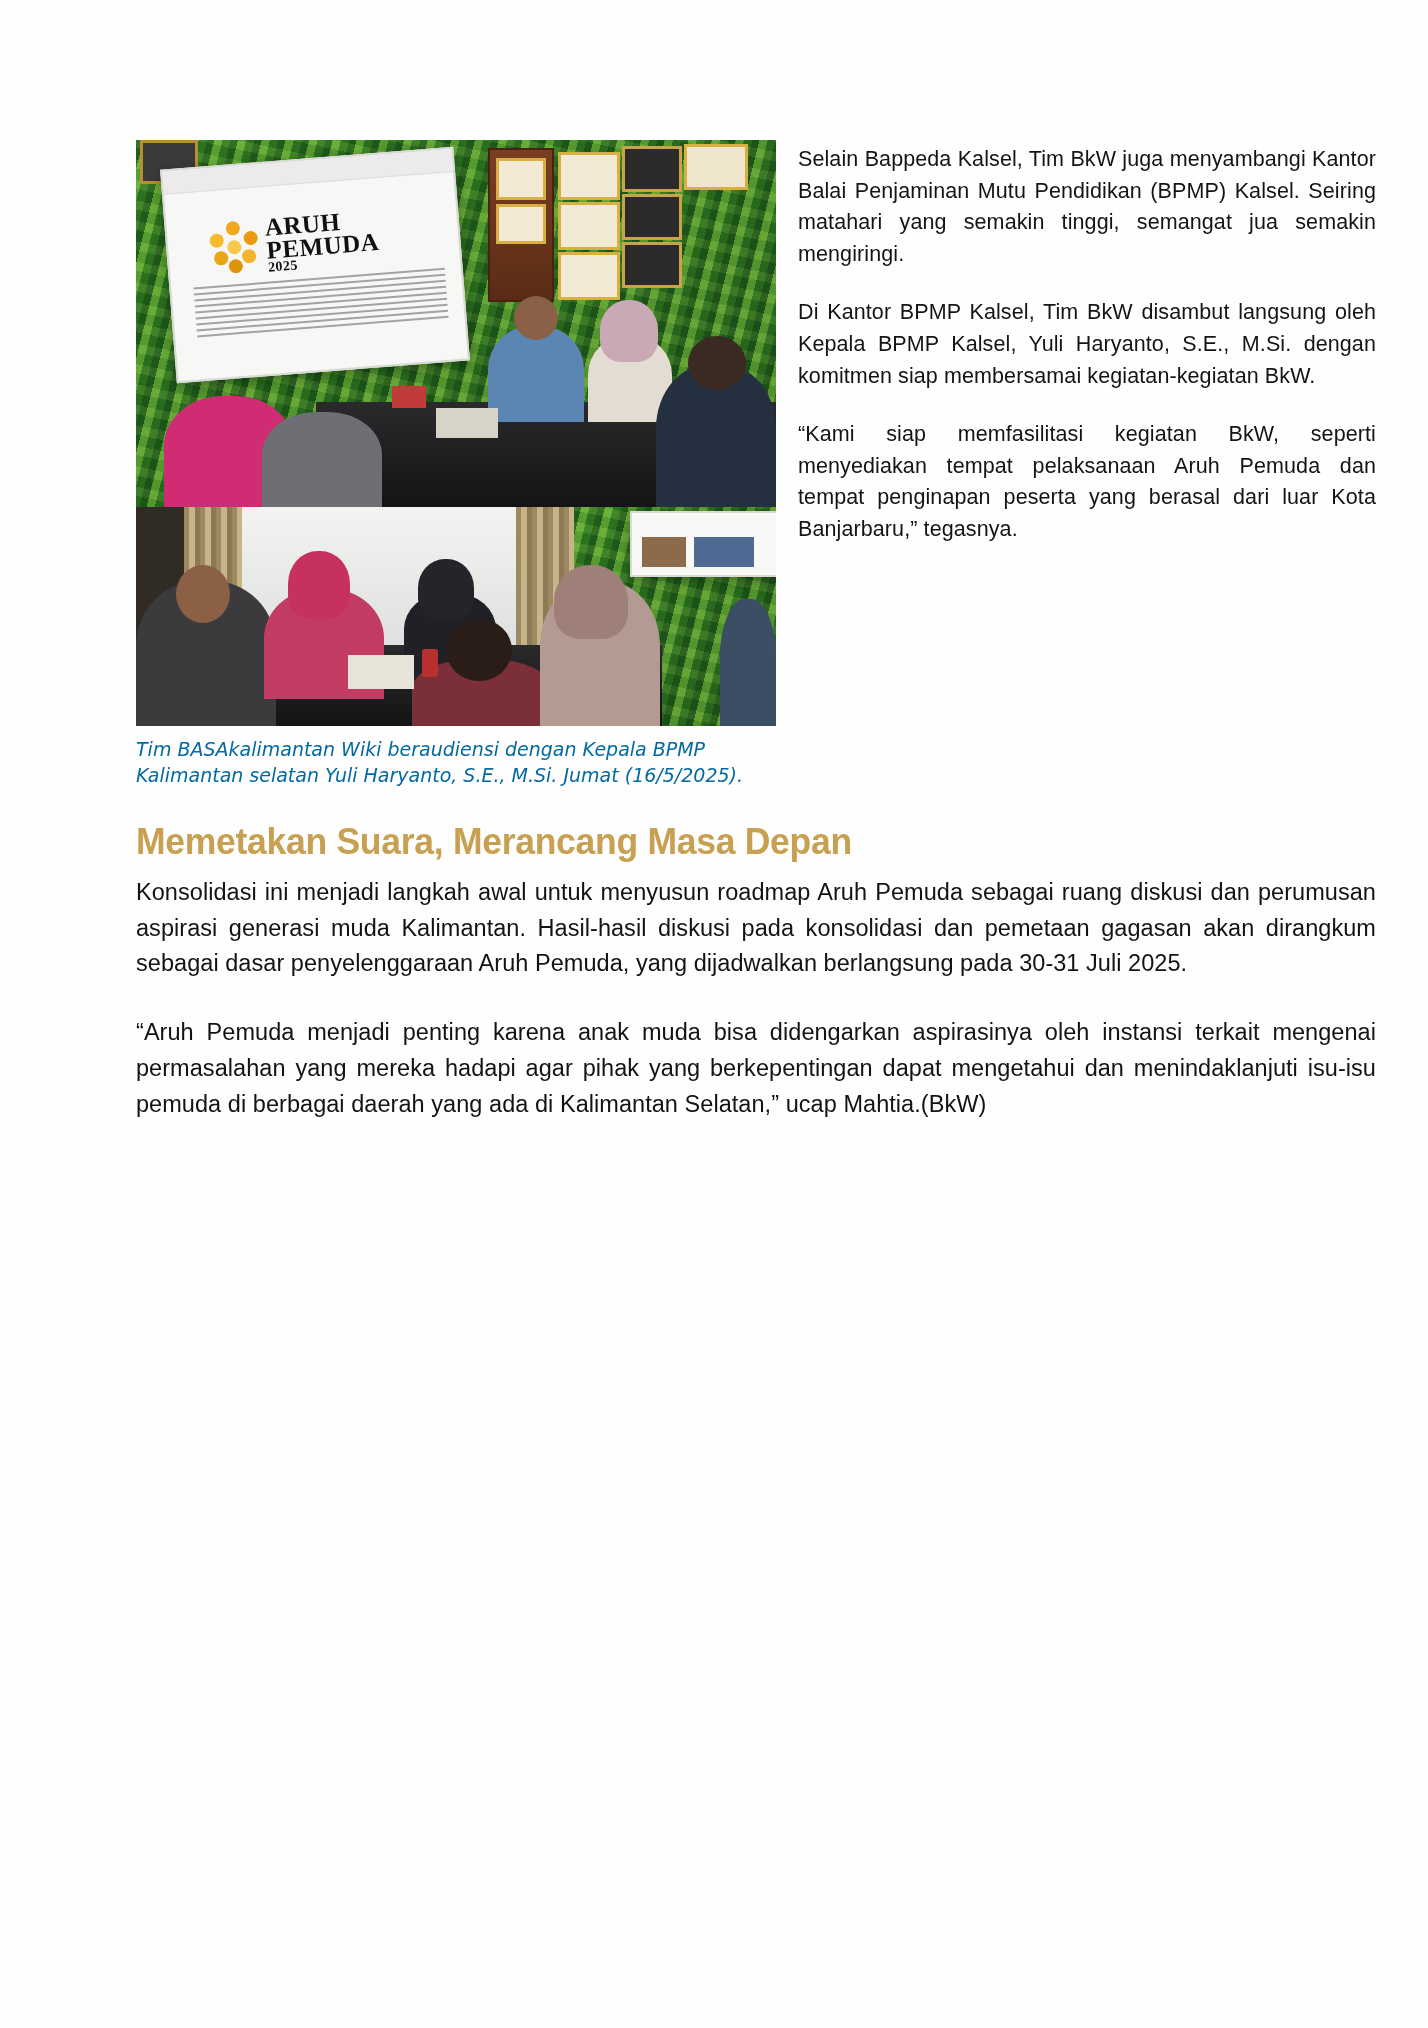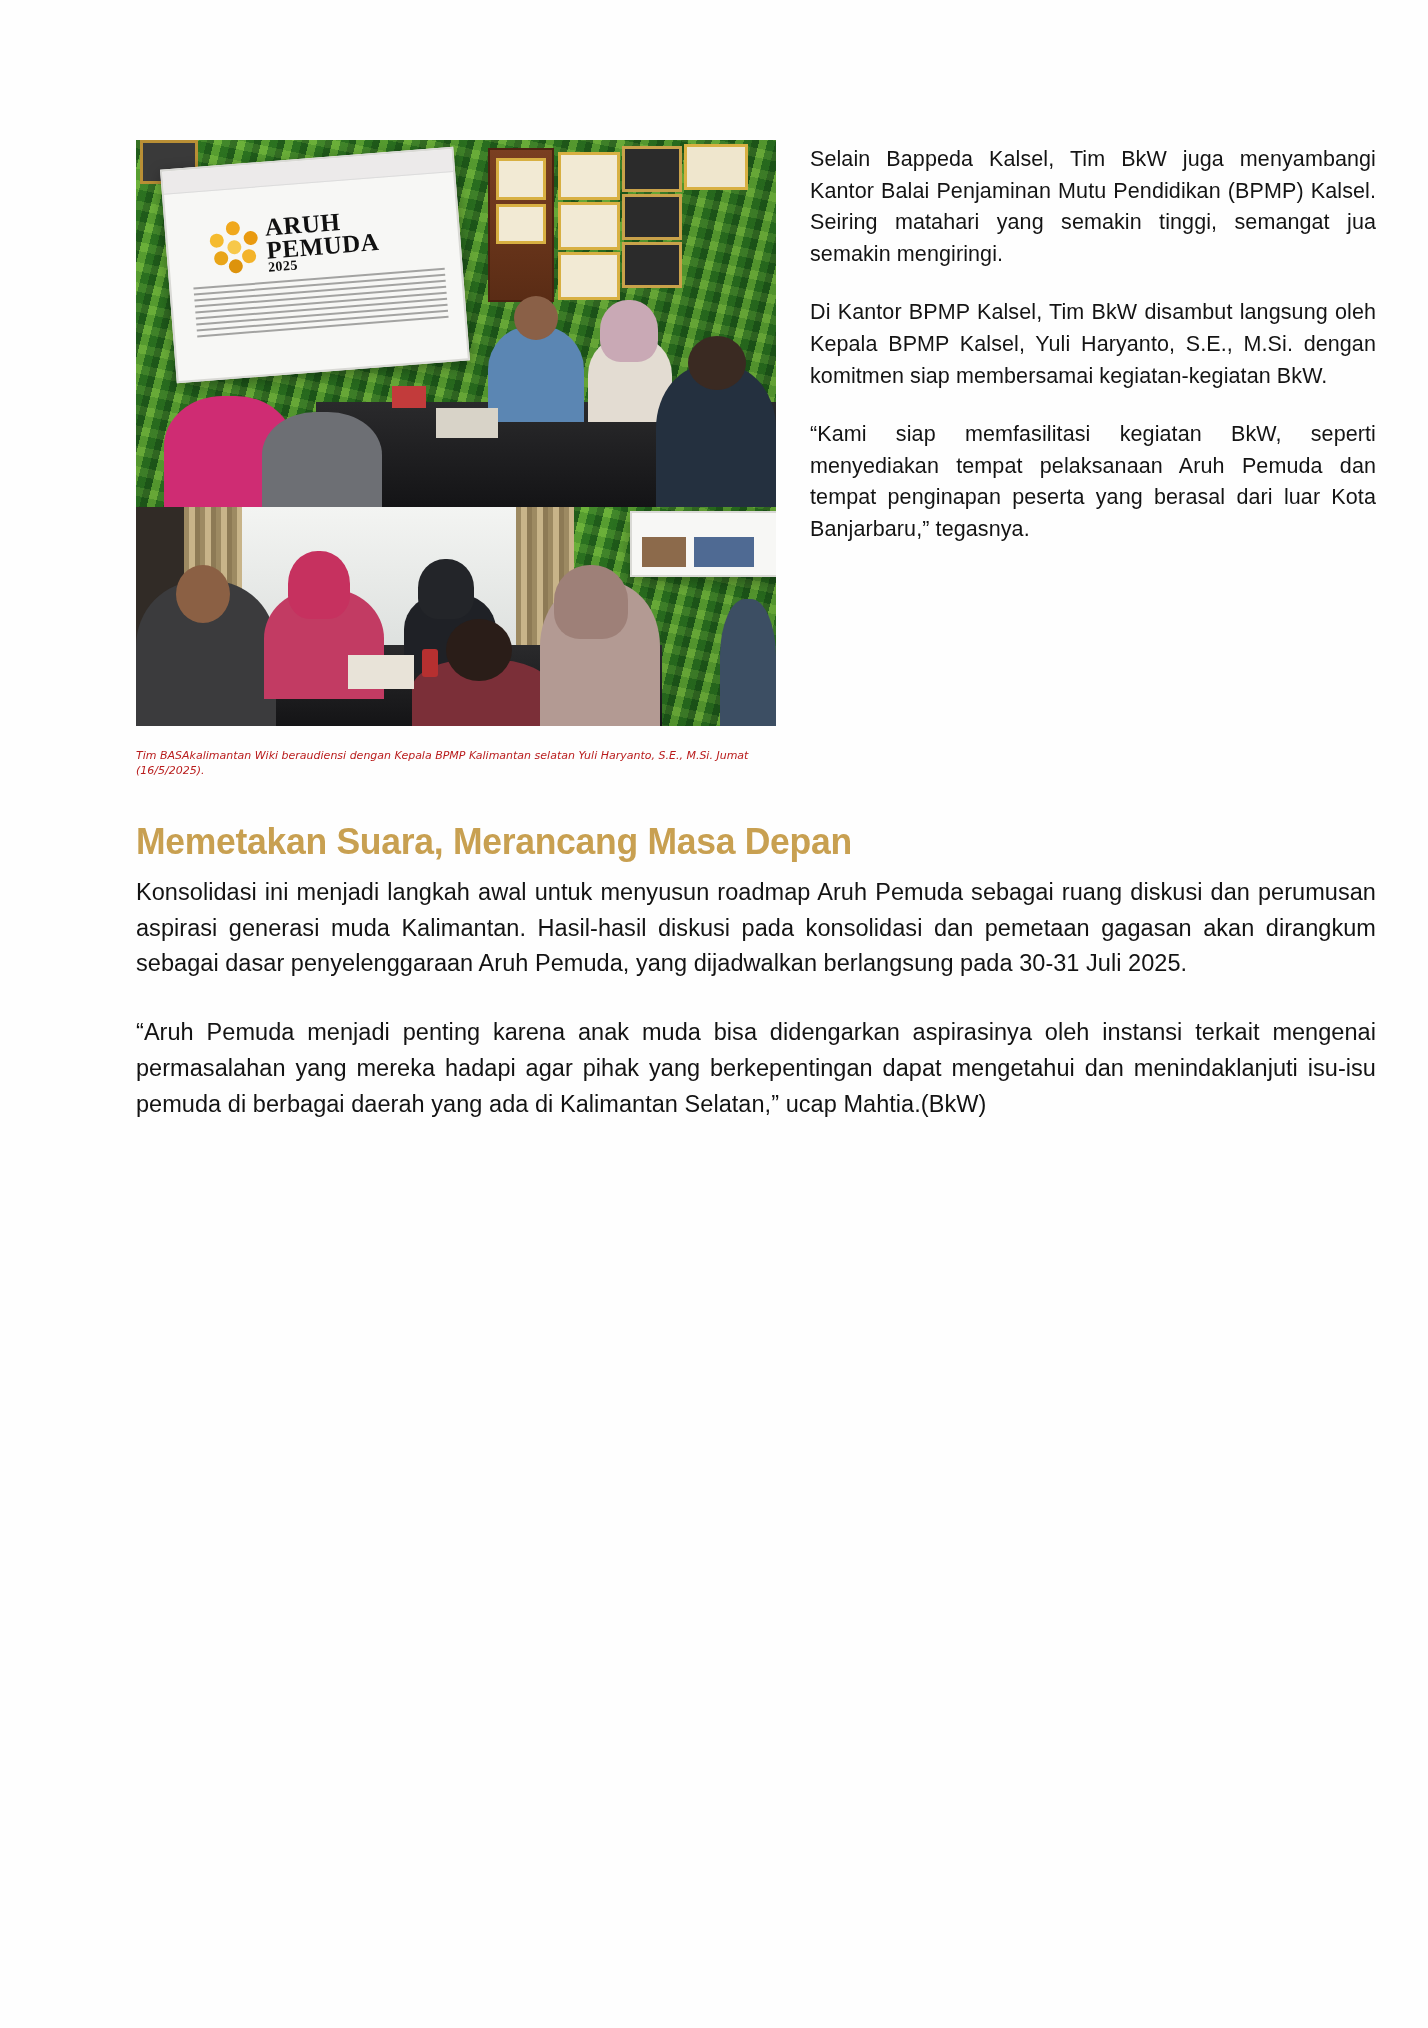--- a/index.html
+++ b/index.html
@@ -134,40 +134,40 @@
     position: absolute;
     border-radius: 50%;
   }
   .hijab {
     position: absolute;
     border-radius: 48% 48% 35% 35%;
   }
 
   
   .caption {
-    margin-top: 22px;
+    margin-top: 10px;
     width: 622px;
     font-family: "DejaVu Sans", sans-serif;
     font-style: italic;
-    font-size: 11px;
+    font-size: 19px;
     line-height: 1.38;
-    color: #b91c1c;
+    color: #0369a1;
   }
 
   
   .text-col {
     flex: 1 1 auto;
     width: 578px;
     padding-top: 4px;
   }
   .rp {
     text-align: justify;
     font-size: 21.5px;
     line-height: 1.47;
-    margin: 0 0 27px 12px;
+    margin: 0 0 27px 0;
     color: #141414;
     letter-spacing: .1px;
   }
   .rp:last-child { margin-bottom: 0; }
 
   
   .section-heading {
     position: absolute;
     left: 136px;
     top: 790px;

